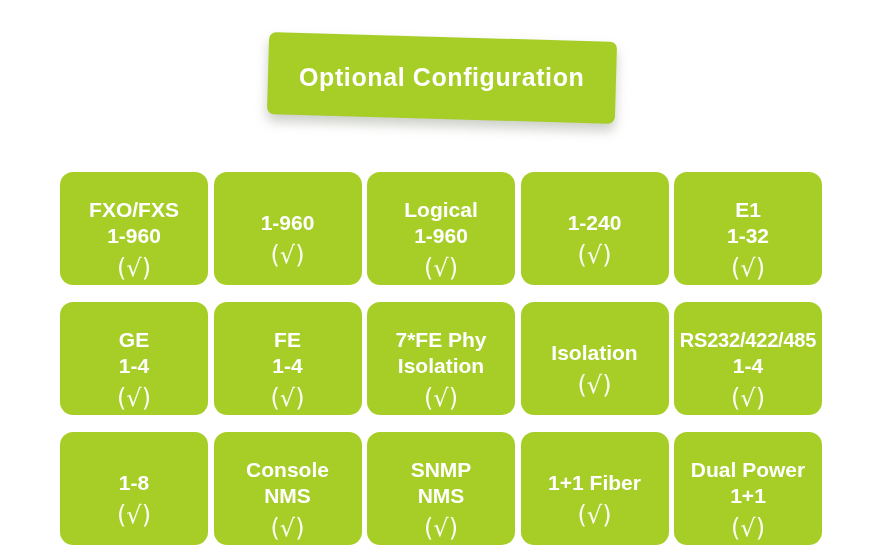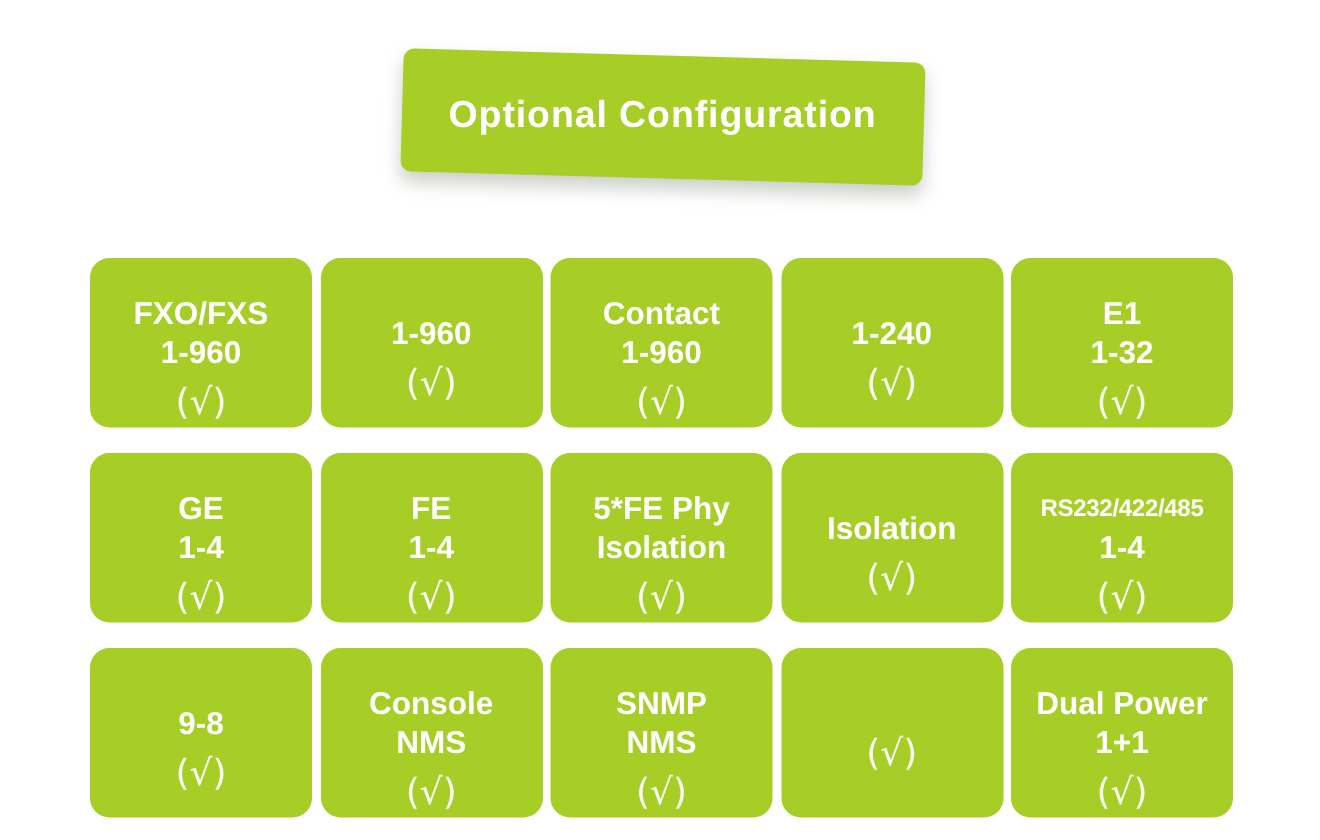--- a/index.html
+++ b/index.html
@@ -77,21 +77,21 @@
     line-height: 26px;
     white-space: nowrap;
     text-align: center;
   }
   
   .tile-line.light {
     font-weight: bold;
   }
   
   .tile-line.small {
-    font-size: 16px;
+    font-size: 20px;
     font-weight: bold;
     letter-spacing: -0.2px;
   }
   
   .tile-check {
     color: #ffffff;
     font-size: 24px;
     font-weight: normal;
     line-height: 26px;
     opacity: 0.95;
@@ -112,21 +112,21 @@
     <div class="tile">
       <div class="tile-line">FXO/FXS</div>
       <div class="tile-line">1-960</div>
       <div class="tile-check">(√)</div>
     </div>
     <div class="tile">
       <div class="tile-line">1-960</div>
       <div class="tile-check">(√)</div>
     </div>
     <div class="tile">
-      <div class="tile-line">Contact</div>
+      <div class="tile-line">Logical</div>
       <div class="tile-line">1-960</div>
       <div class="tile-check">(√)</div>
     </div>
     <div class="tile">
       <div class="tile-line">1-240</div>
       <div class="tile-check">(√)</div>
     </div>
     <div class="tile">
       <div class="tile-line light">E1</div>
       <div class="tile-line">1-32</div>
@@ -136,48 +136,49 @@
       <div class="tile-line">GE</div>
       <div class="tile-line">1-4</div>
       <div class="tile-check">(√)</div>
     </div>
     <div class="tile">
       <div class="tile-line">FE</div>
       <div class="tile-line">1-4</div>
       <div class="tile-check">(√)</div>
     </div>
     <div class="tile">
-      <div class="tile-line">5*FE Phy</div>
+      <div class="tile-line">7*FE Phy</div>
       <div class="tile-line">Isolation</div>
       <div class="tile-check">(√)</div>
     </div>
     <div class="tile">
       <div class="tile-line">Isolation</div>
       <div class="tile-check">(√)</div>
     </div>
     <div class="tile">
       <div class="tile-line small">RS232/422/485</div>
       <div class="tile-line">1-4</div>
       <div class="tile-check">(√)</div>
     </div>
     <div class="tile">
-      <div class="tile-line">9-8</div>
+      <div class="tile-line">1-8</div>
       <div class="tile-check">(√)</div>
     </div>
     <div class="tile">
       <div class="tile-line">Console</div>
       <div class="tile-line">NMS</div>
       <div class="tile-check">(√)</div>
     </div>
     <div class="tile">
       <div class="tile-line">SNMP</div>
       <div class="tile-line">NMS</div>
       <div class="tile-check">(√)</div>
     </div>
     <div class="tile">
+      <div class="tile-line">1+1 Fiber</div>
       <div class="tile-check">(√)</div>
     </div>
     <div class="tile">
       <div class="tile-line">Dual Power</div>
       <div class="tile-line">1+1</div>
       <div class="tile-check">(√)</div>
     </div>
   </div>
 
 </body></html>

